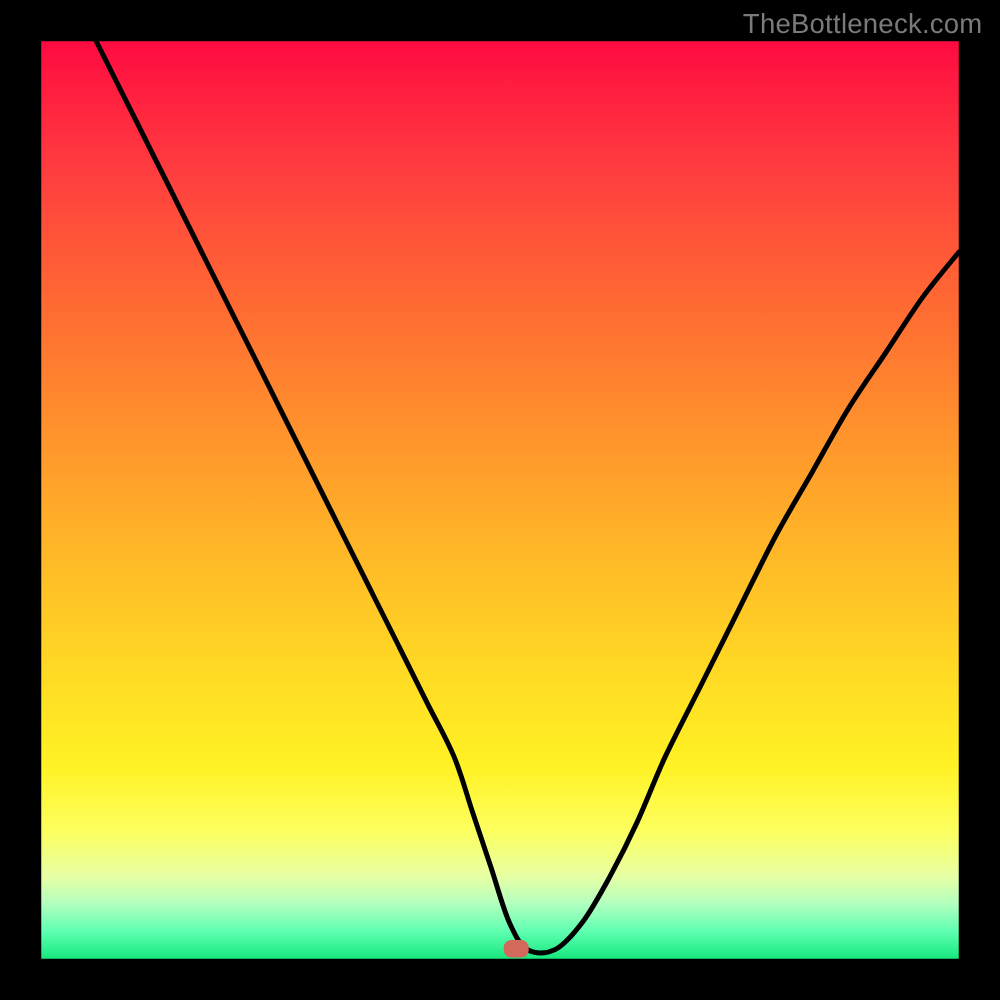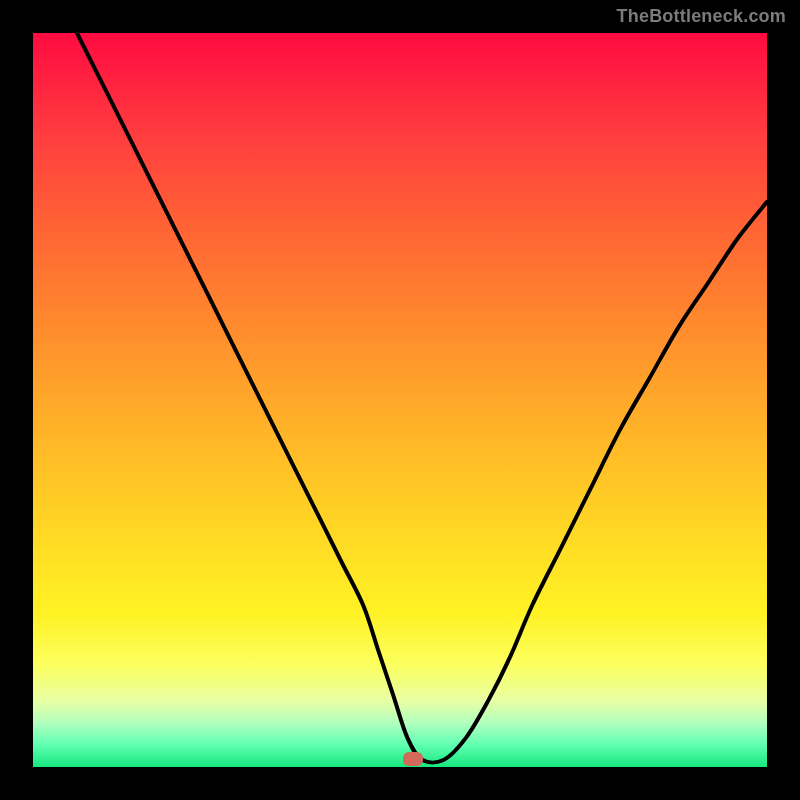--- a/index.html
+++ b/index.html
@@ -39,22 +39,22 @@
       #b2ffbf 94%,
       #5fffb1 97%,
       #17e87f 100%
     );
   }
   .watermark {
     position: absolute;
     top: 6px;
     right: 14px;
     color: #7b7b7b;
-    font-size: 18px;
-    font-weight: 700;
+    font-size: 22px;
+    font-weight: 400;
     letter-spacing: 0.2px;
     user-select: none;
   }
   svg.curve {
     position: absolute;
     top: 0;
     left: 0;
     width: 734px;
     height: 734px;
     overflow: visible;

